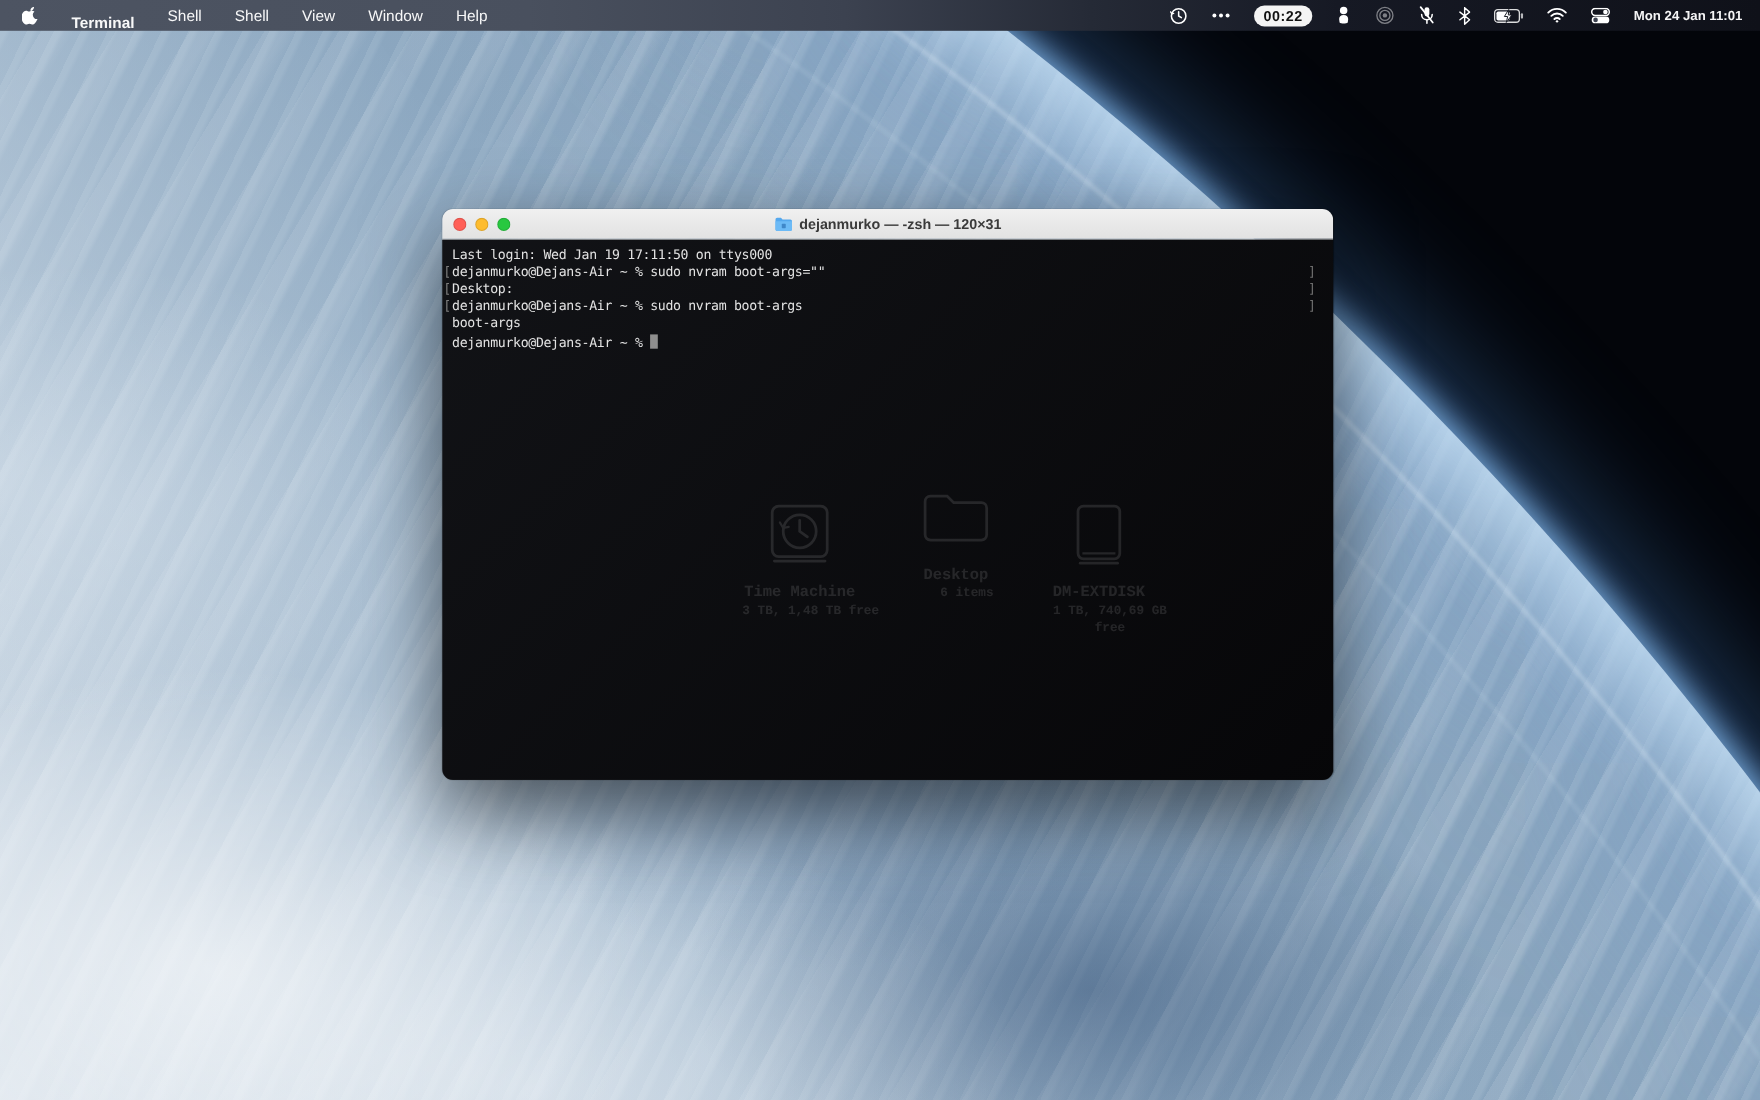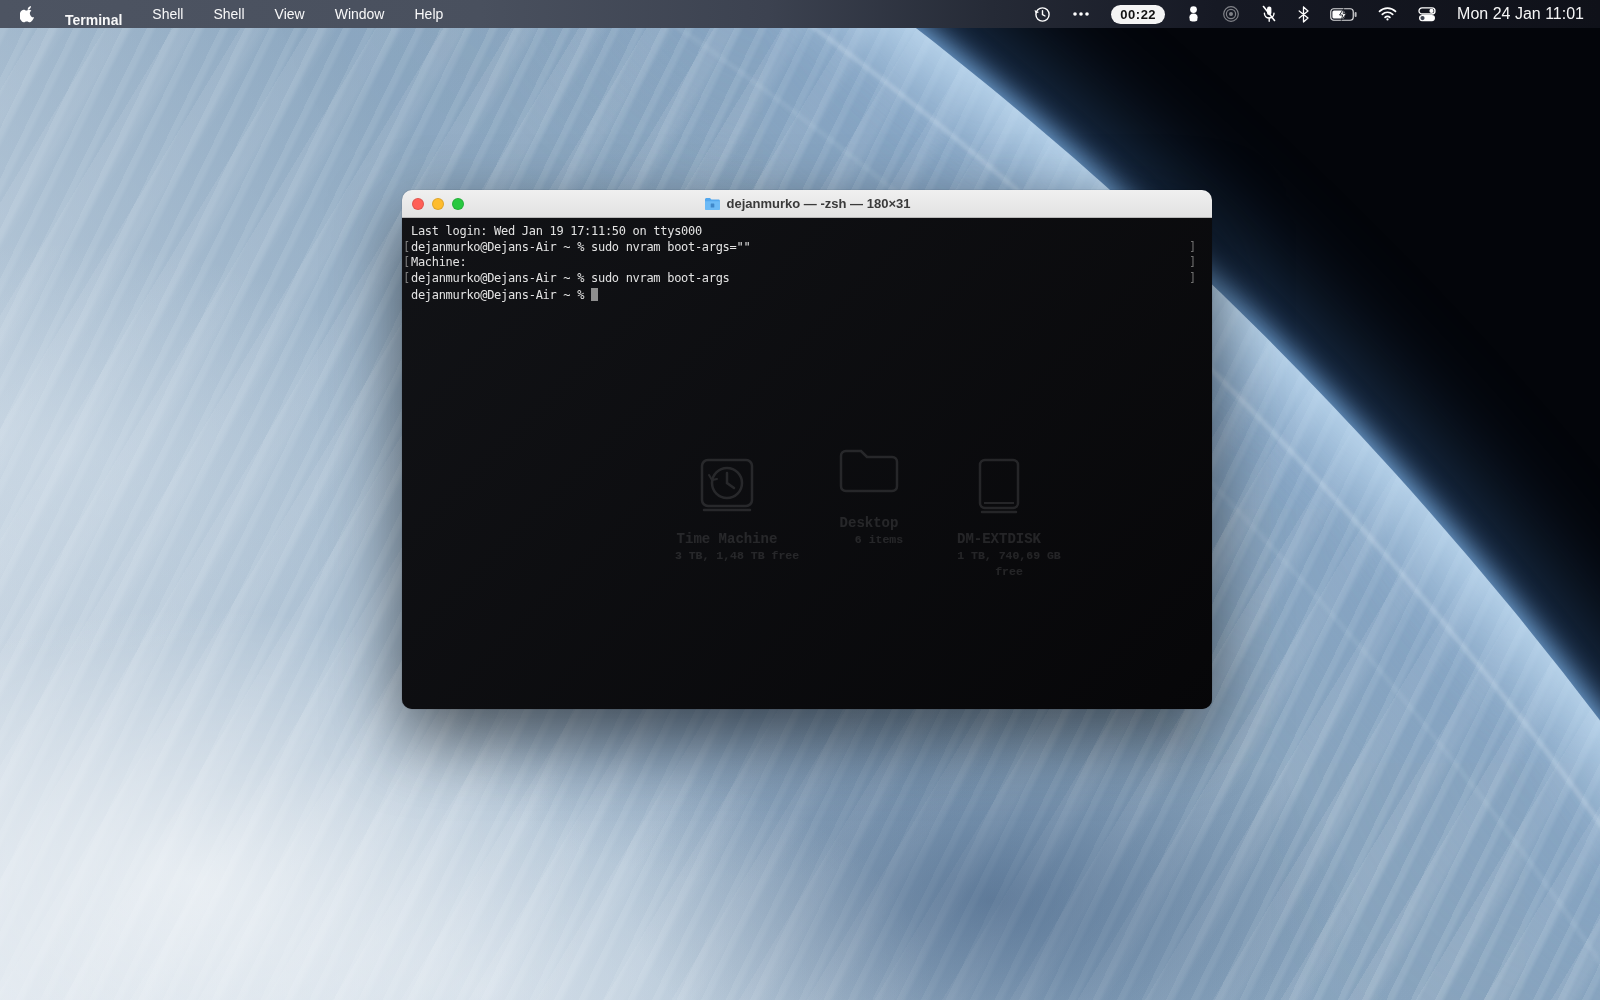--- a/index.html
+++ b/index.html
@@ -48,21 +48,21 @@
   .menu-app { font-weight:700;margin-top:12px; }
   .apple { display:flex; align-items:center; }
   .mb-right { margin-left:auto; display:flex; align-items:center; gap:21px; padding-right:16px; }
   .sicon { display:flex; align-items:center; }
   .sicon svg { display:block; }
   .dim { opacity:0.45; }
   .timer-pill {
     background:#f4f4f4; color:#111; font-weight:700; font-size:13px;
     border-radius:11px; padding:2px 9px; letter-spacing:0.5px;
   }
-  .mb-clock { font-size:16px; font-weight:400; white-space:pre; }
+  .mb-clock { font-size:12px; font-weight:700; white-space:pre; }
 
   
   .window {
     position:absolute; left:402px; top:190px; width:810px; height:519px; z-index:20;
     border-radius:10px; overflow:hidden;
     box-shadow:0 28px 70px rgba(0,0,0,0.55), 0 0 1px rgba(0,0,0,0.5);
   }
   .titlebar {
     position:relative; height:28px;
     background:linear-gradient(#f0f0f0, #e2e2e2);
@@ -200,21 +200,21 @@
         <span class="light red"></span>
         <span class="light yellow"></span>
         <span class="light green"></span>
       </div>
       <div class="title-wrap">
         <svg width="17" height="14" viewBox="0 0 17 14">
           <path d="M1 2.5 C1 1.7 1.7 1 2.5 1 H6 L7.4 2.6 H14.5 C15.3 2.6 16 3.3 16 4.1 V11.5 C16 12.3 15.3 13 14.5 13 H2.5 C1.7 13 1 12.3 1 11.5 Z" fill="#54a8ee"></path>
           <path d="M1 4.2 H16 V11.5 C16 12.3 15.3 13 14.5 13 H2.5 C1.7 13 1 12.3 1 11.5 Z" fill="#6cbaf6"></path>
           <rect x="6.7" y="6.5" width="3.6" height="4" rx="0.6" fill="#3f87c9"></rect>
         </svg>
-        <span class="title-text">dejanmurko — -zsh — 180×31</span>
+        <span class="title-text">dejanmurko — -zsh — 120×31</span>
       </div>
     </div>
 
     <div class="terminal">
 
       <div class="ghosts">
         <div class="ghost g1">
           <svg width="62" height="58" viewBox="0 0 62 58" fill="none" stroke="#fff" stroke-width="2.5">
             <rect x="6" y="2" width="50" height="46" rx="6"></rect>
             <circle cx="31" cy="25" r="15"></circle>
@@ -238,20 +238,21 @@
             <path d="M12 45 H42" stroke-width="2"></path>
             <path d="M10 54 H44" stroke-linecap="round"></path>
           </svg>
           <div class="gname">DM-EXTDISK</div>
           <div class="gdetail">1 TB, 740,69 GB free</div>
         </div>
       </div>
 
       <div class="trow"><span class="omark"></span><span class="ttext">Last login: Wed Jan 19 17:11:50 on ttys000</span><span class="cmark"></span></div>
       <div class="trow"><span class="omark">[</span><span class="ttext">dejanmurko@Dejans-Air ~ % sudo nvram boot-args=""</span><span class="cmark">]</span></div>
-      <div class="trow"><span class="omark">[</span><span class="ttext">Machine:</span><span class="cmark">]</span></div>
+      <div class="trow"><span class="omark">[</span><span class="ttext">Desktop:</span><span class="cmark">]</span></div>
       <div class="trow"><span class="omark">[</span><span class="ttext">dejanmurko@Dejans-Air ~ % sudo nvram boot-args</span><span class="cmark">]</span></div>
+      <div class="trow"><span class="omark"></span><span class="ttext">boot-args</span><span class="cmark"></span></div>
       <div class="trow"><span class="omark"></span><span class="ttext">dejanmurko@Dejans-Air ~ % </span><span class="cursor"></span></div>
 
     </div>
   </div>
 
 </div>
 
 </body></html>

